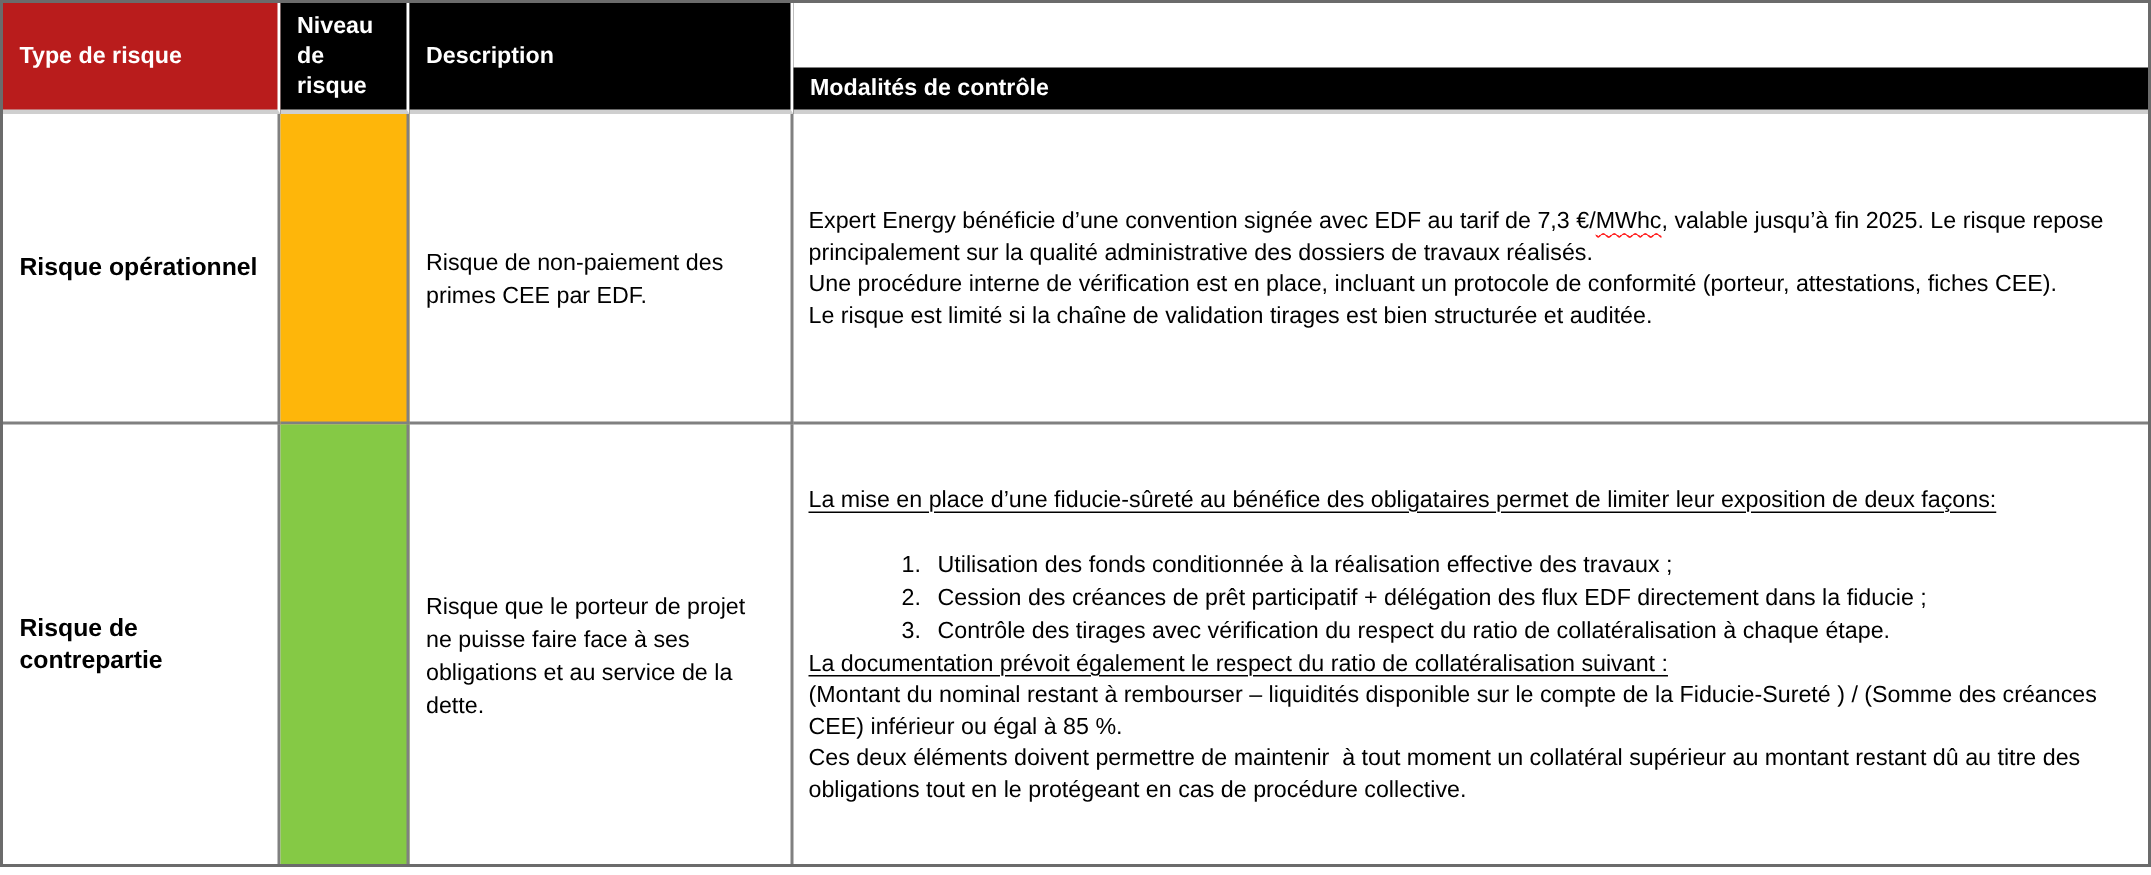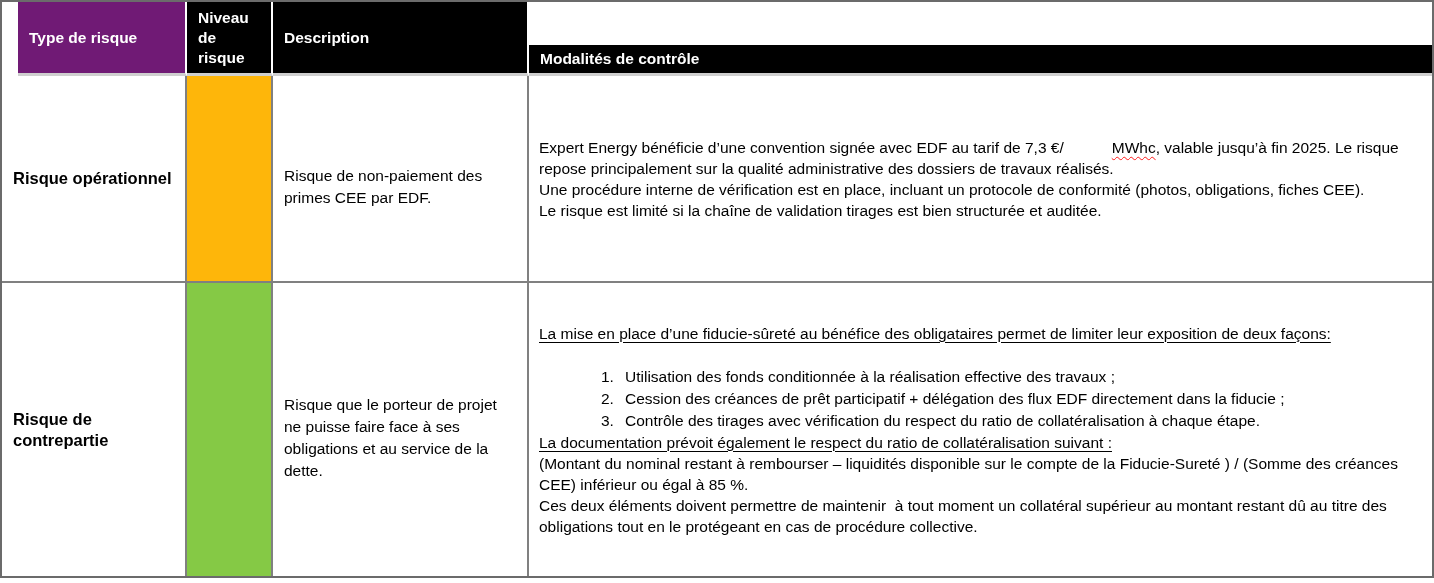--- a/index.html
+++ b/index.html
@@ -55,31 +55,30 @@
   .mt1 { margin-top:22px; }
   .mt2 { margin-top:24px; }
   .u { text-decoration:underline; text-underline-offset:3px; text-decoration-thickness:1px; }
   .blockline { display:block; }
   .spell {
     text-decoration-line:underline;
     text-decoration-style:wavy;
     text-decoration-color:#ff1a1a;
     text-decoration-thickness:1px;
     text-underline-offset:3px;
-    margin-left:48px;
   }
   .li { display:flex; padding-left:62px; margin-bottom:1px; }
   .li .num { flex:none; width:24px; }
 </style>
 </head>
 <body>
 
 <div class="risk-table">
 
-  <div class="cell hcell" style="background-color: #701a75; margin-left: 16px;">
+  <div class="cell hcell" style="background-color: #b91c1c;">
     <span>Type de risque</span>
   </div>
   <div class="cell hcell" style="background-color: rgb(0, 0, 0);">
     <span>Niveau de risque</span>
   </div>
   <div class="cell hcell" style="background-color: rgb(0, 0, 0);">
     <span>Description</span>
   </div>
   <div class="cell hcell last-col" style="background-color: rgb(0, 0, 0);">
     <span>Modalités de contrôle</span>
@@ -88,21 +87,21 @@
   <div class="cell label-cell">
     <span>Risque opérationnel</span>
   </div>
   <div class="cell level-cell" style="background-color: rgb(254, 182, 10);"></div>
   <div class="cell desc-cell">
     <span>Risque de non-paiement des primes CEE par EDF.</span>
   </div>
   <div class="cell ctrl-cell last-col">
     <p><span>Expert Energy bénéficie d’une convention signée avec EDF au tarif de 7,3 €/</span><span class="spell">MWhc</span><span>, valable jusqu’à fin 2025. Le risque repose principalement sur la qualité administrative des dossiers de travaux réalisés.</span></p>
     <p class="mt1">
-      <span class="blockline">Une procédure interne de vérification est en place, incluant un protocole de conformité (photos, obligations, fiches CEE).</span>
+      <span class="blockline">Une procédure interne de vérification est en place, incluant un protocole de conformité (porteur, attestations, fiches CEE).</span>
       <span class="blockline">Le risque est limité si la chaîne de validation tirages est bien structurée et auditée.</span>
     </p>
   </div>
 
   <div class="cell label-cell last-row">
     <span>Risque de contrepartie</span>
   </div>
   <div class="cell level-cell last-row" style="background-color: rgb(133, 201, 69);"></div>
   <div class="cell desc-cell last-row">
     <span>Risque que le porteur de projet ne puisse faire face à ses obligations et au service de la dette.</span>

